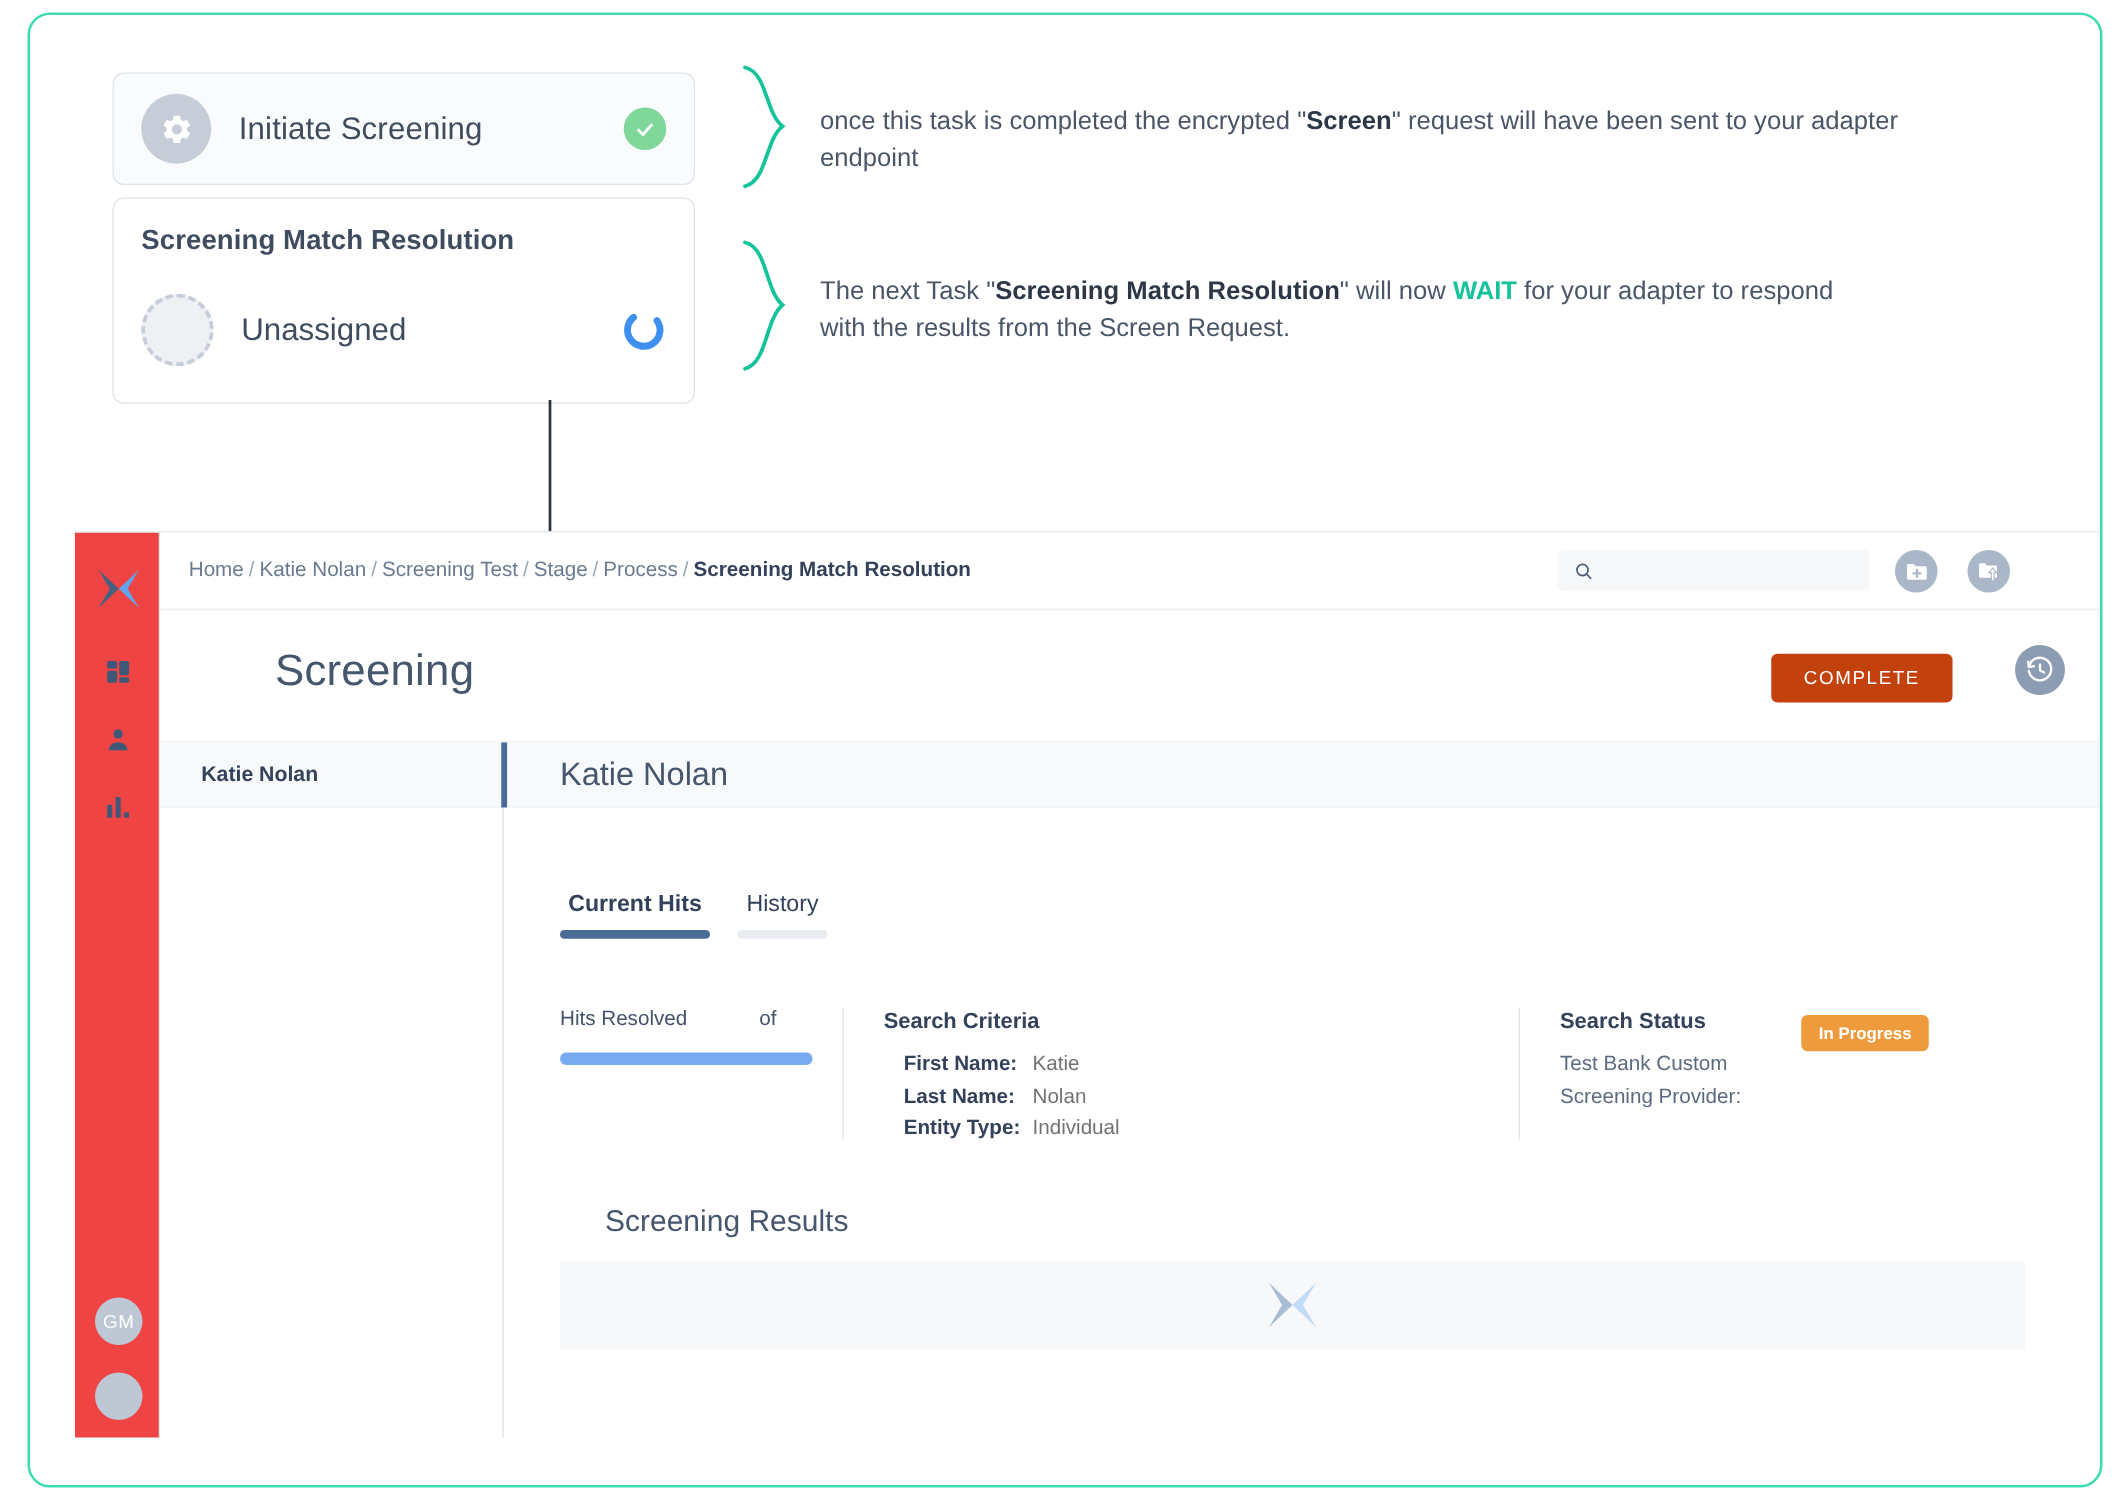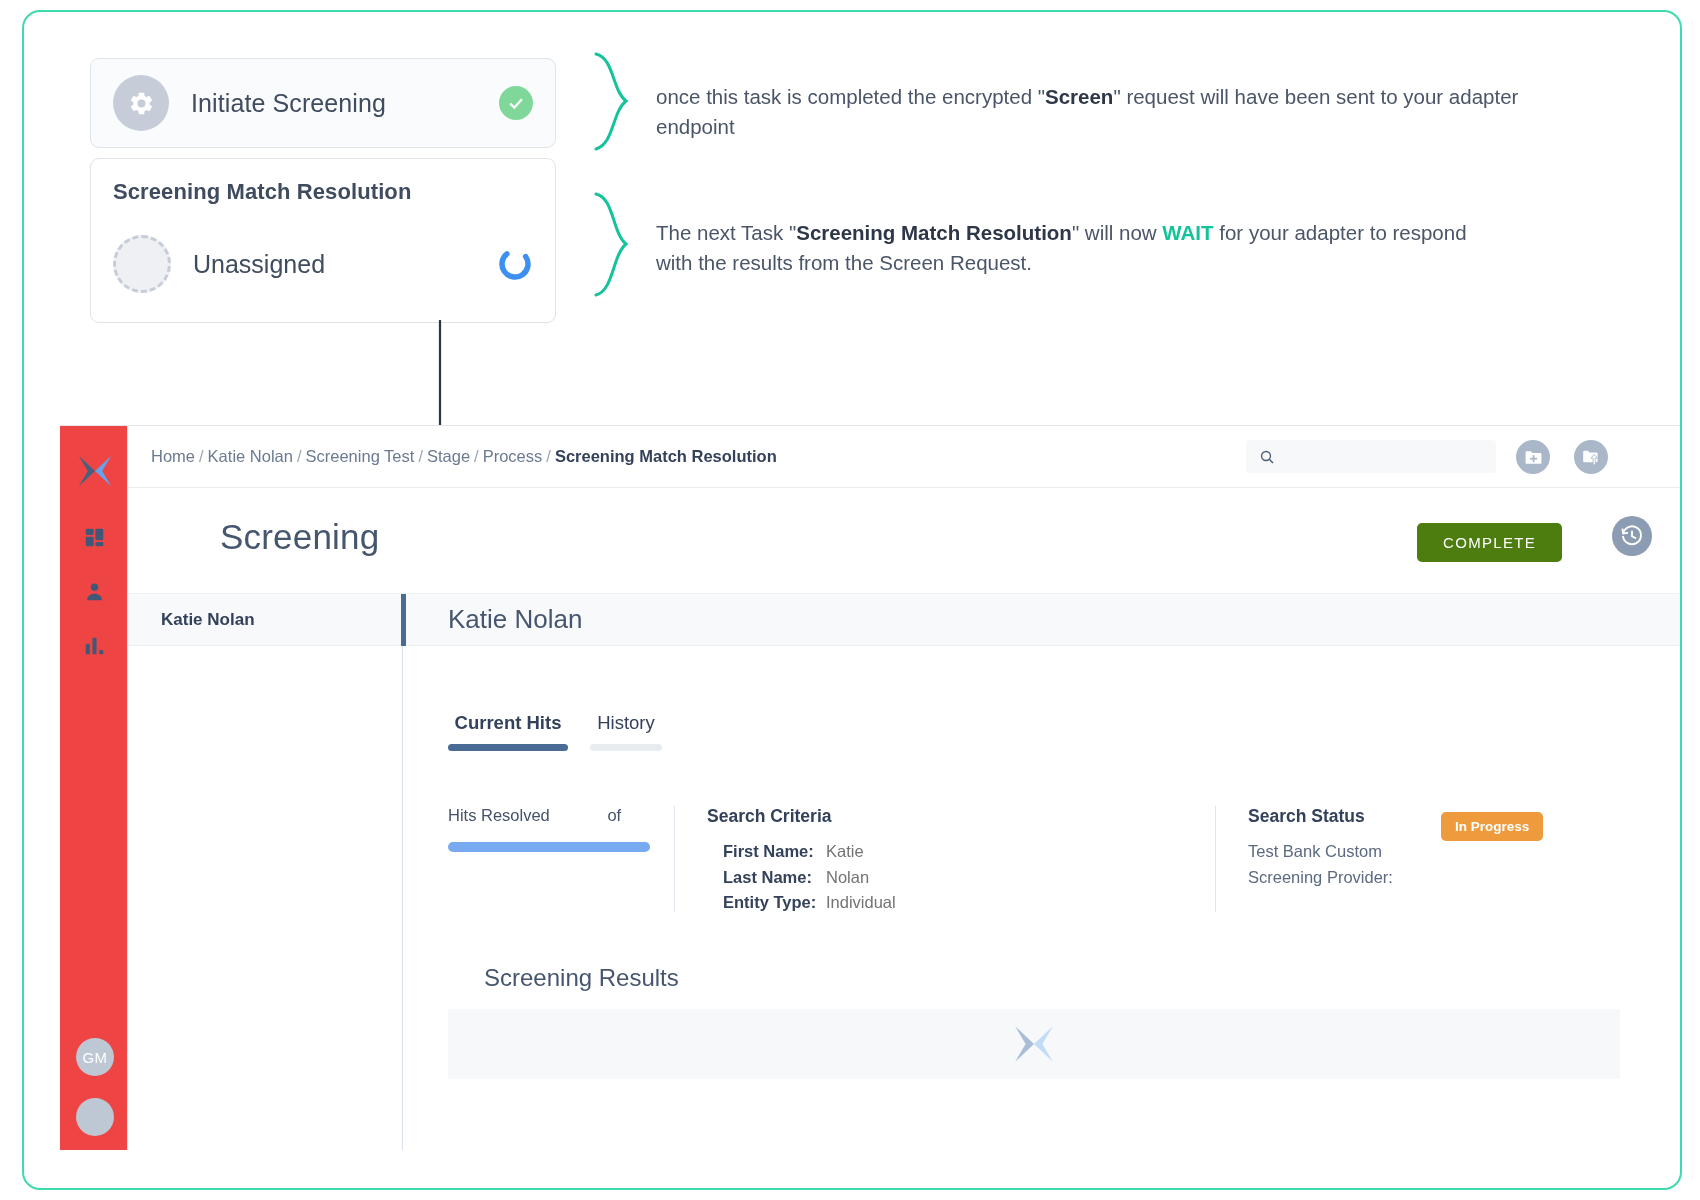--- a/index.html
+++ b/index.html
@@ -193,21 +193,21 @@
     background: #ffffff;
     border-bottom: 1px solid #eef1f4;
   }
   .page-title {
     position: absolute; left: 92px; top: 29px;
     font-size: 35px; color: #46566e; font-weight: normal;
     letter-spacing: .2px;
   }
   .complete-btn {
     position: absolute; right: 118px; top: 35px;
-    background: #4d7c0f;
+    background: #c2410c;
     color: #ffffff;
     border: none; border-radius: 5px;
     padding: 11px 26px;
     font-size: 15px; letter-spacing: 1.3px;
     font-family: "Liberation Sans", sans-serif;
     cursor: default;
   }
   .history-btn {
     position: absolute; right: 28px; top: 28px;
     width: 40px; height: 40px; border-radius: 50%;

